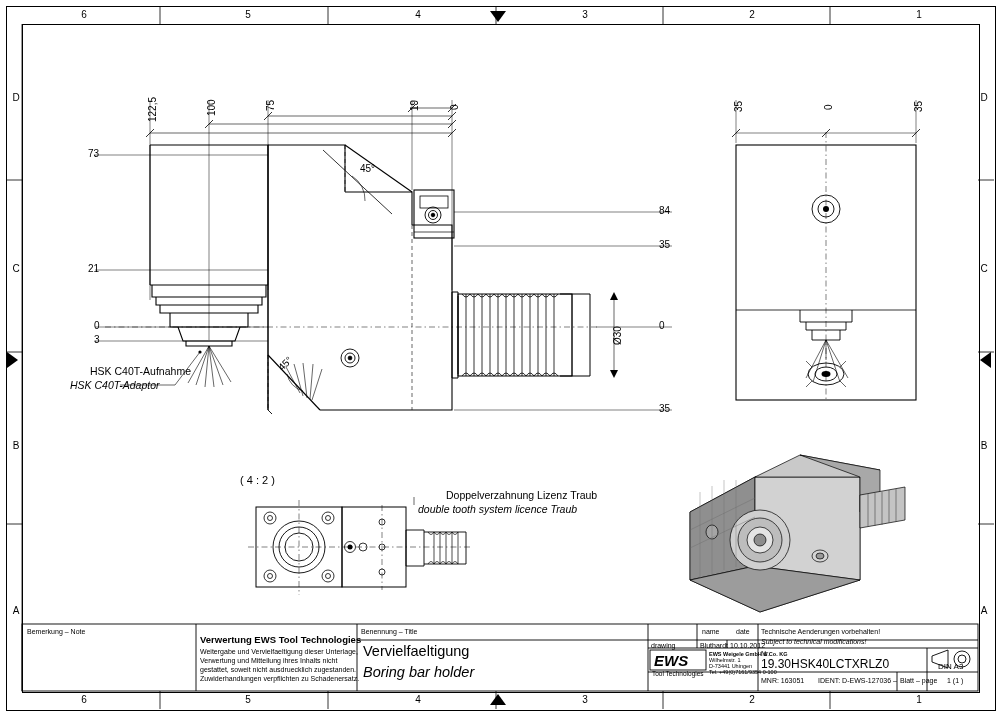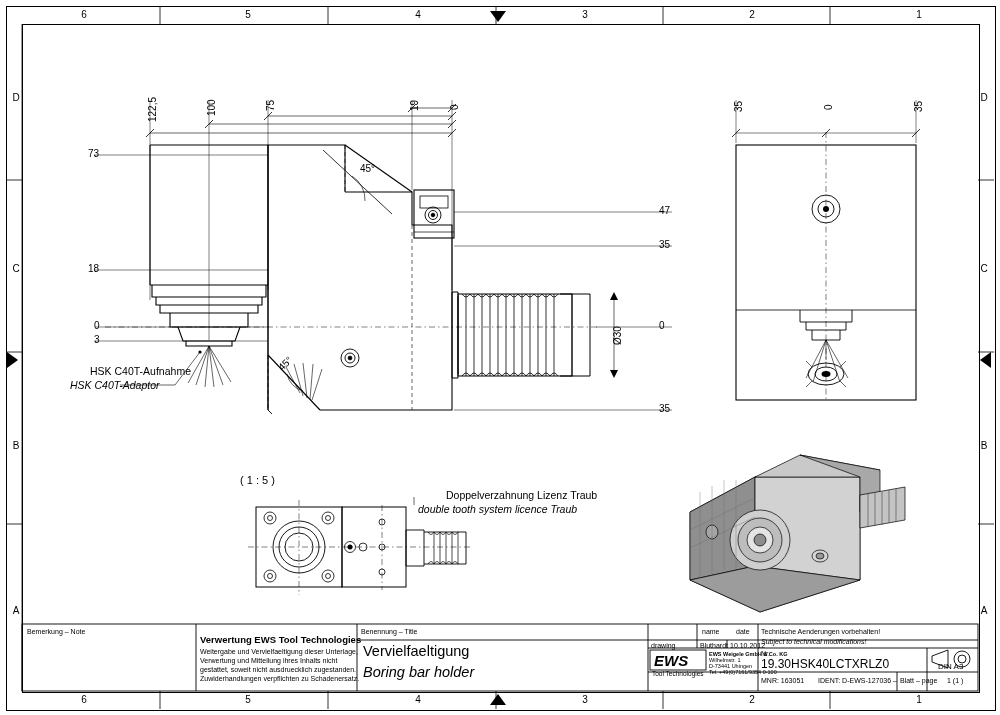--- a/index.html
+++ b/index.html
@@ -347,42 +347,42 @@
     </g>
   </svg>
 
   <div class="lbl v" style="left:147px;top:122px;">122,5</div>
   <div class="lbl v" style="left:206px;top:116px;">100</div>
   <div class="lbl v" style="left:265px;top:111px;">75</div>
   <div class="lbl v" style="left:409px;top:111px;">19</div>
   <div class="lbl v" style="left:449px;top:110px;">0</div>
 
   <div class="lbl" style="left:88px;top:148px;text-align:right;">73</div>
-  <div class="lbl" style="left:88px;top:263px;">18</div>
+  <div class="lbl" style="left:88px;top:263px;">21</div>
   <div class="lbl" style="left:94px;top:320px;">0</div>
   <div class="lbl" style="left:94px;top:334px;">3</div>
 
-  <div class="lbl" style="left:659px;top:205px;">47</div>
+  <div class="lbl" style="left:659px;top:205px;">84</div>
   <div class="lbl" style="left:659px;top:239px;">35</div>
   <div class="lbl" style="left:659px;top:320px;">0</div>
   <div class="lbl" style="left:659px;top:403px;">35</div>
 
   <div class="lbl v" style="left:612px;top:345px;">Ø30</div>
 
   <div class="lbl" style="left:360px;top:163px;">45°</div>
   <div class="lbl" style="left:276px;top:365px;transform:rotate(-45deg);transform-origin:0 0;">45°</div>
 
   <div class="note" style="left:70px;top:365px;padding-left:20px;">HSK C40T-Aufnahme</div>
   <div class="note" style="left:70px;top:379px;"><i>HSK C40T-Adaptor</i></div>
 
   <div class="lbl v" style="left:733px;top:112px;">35</div>
   <div class="lbl v" style="left:823px;top:110px;">0</div>
   <div class="lbl v" style="left:913px;top:112px;">35</div>
 
-  <div class="lbl" style="left:240px;top:474px;font-size:11px;">( 1 : 5 )</div>
+  <div class="lbl" style="left:240px;top:474px;font-size:11px;">( 4 : 2 )</div>
   <div class="note" style="left:418px;top:489px;margin-left:28px;">Doppelverzahnung Lizenz Traub</div>
   <div class="note" style="left:418px;top:503px;"><i>double tooth system licence Traub</i></div>
 
   <svg class="draw" viewBox="0 0 1000 715" style="z-index:2;">
     <g stroke="#000" fill="none" stroke-width="0.9">
 
       <rect x="22" y="624" width="956" height="67"></rect>
 
       <line x1="196" y1="624" x2="196" y2="691"></line>
       <line x1="357" y1="624" x2="357" y2="691"></line>

